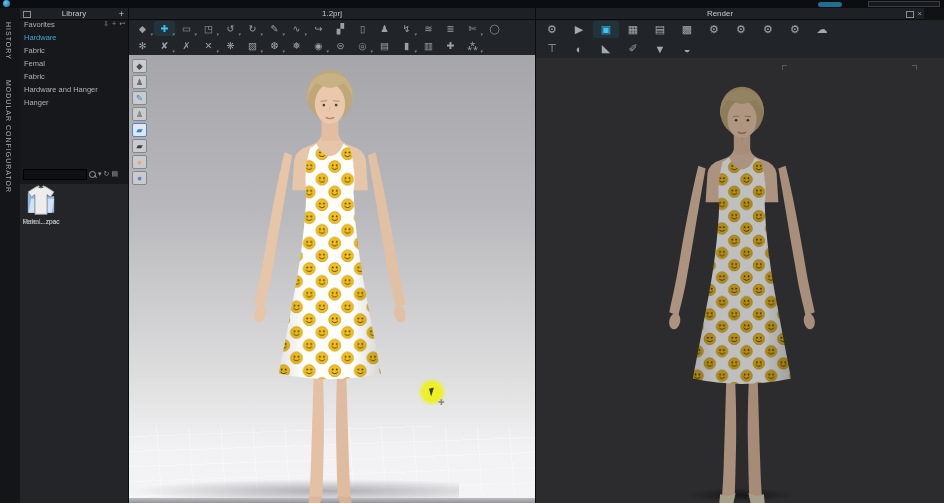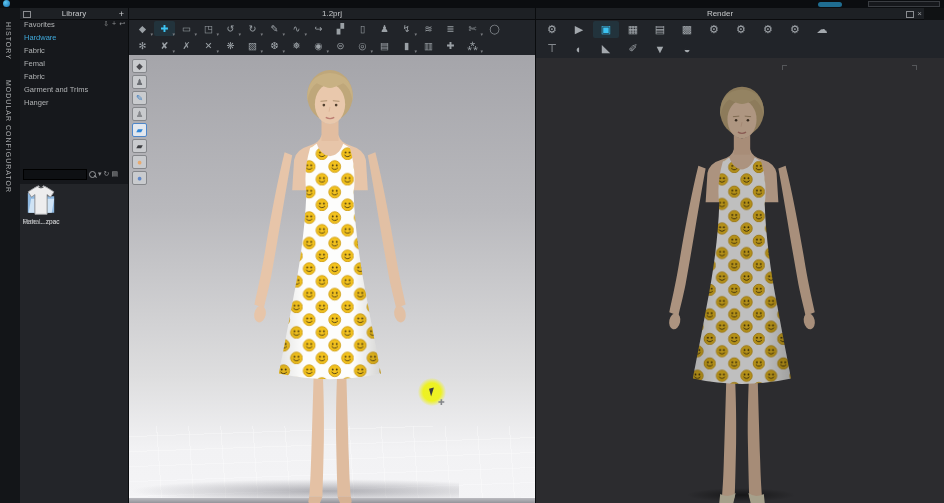--- a/index.html
+++ b/index.html
@@ -178,21 +178,21 @@
 
       <div class="lib-row">
         <span class="lbl">Femal</span>
       </div>
 
       <div class="lib-row">
         <span class="lbl">Fabric</span>
       </div>
 
       <div class="lib-row">
-        <span class="lbl">Garment and Trims</span>
+        <span class="lbl">Hardware and Hanger</span>
       </div>
 
       <div class="lib-row">
         <span class="lbl">Hanger</span>
       </div>
     </div>
   <div class="lib-search">
     <input class="search-input" placeholder="" style="">
     <span class="mag"></span>
     <span class="mini">▾</span>

